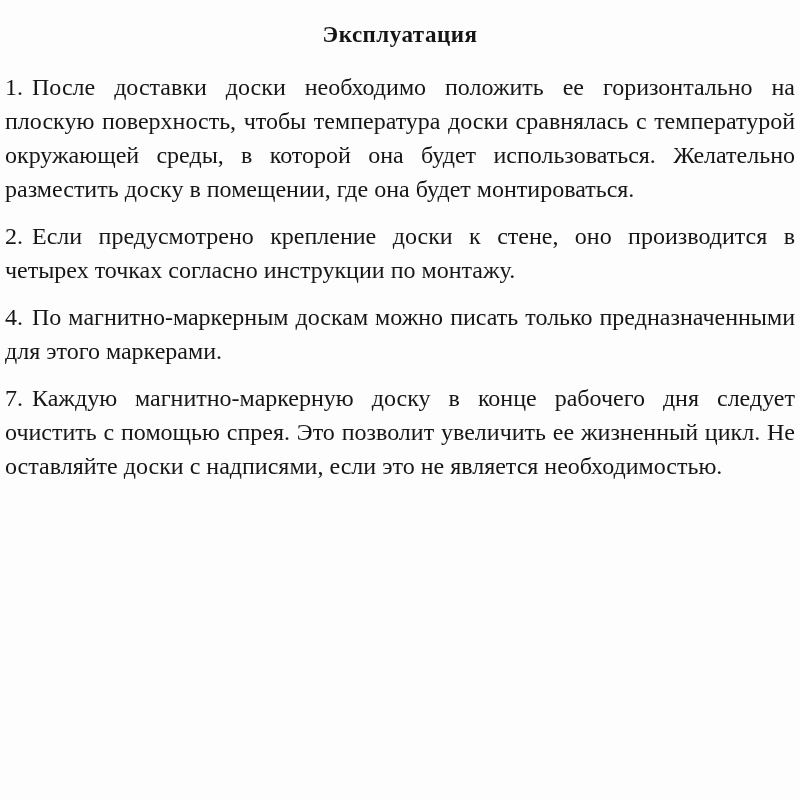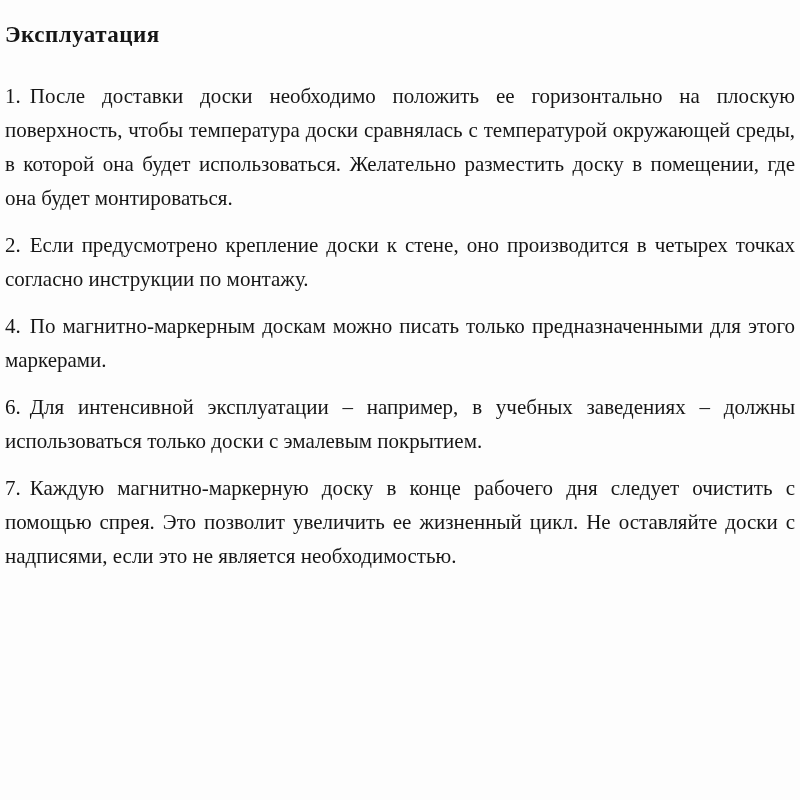--- a/index.html
+++ b/index.html
@@ -13,26 +13,26 @@
     box-sizing: border-box;
     padding: 14px 5px 0 5px;
     background: #fdfdfd;
     color: #161616;
     font-family: "Liberation Serif", "DejaVu Serif", serif;
     overflow: hidden;
   }
   .doc-title {
     font-size: 23px;
     font-weight: bold;
-    text-align: left;
-    margin: 8px 0 31px 0;
+    text-align: center;
+    margin: 8px 0 22px 0;
     letter-spacing: 0.5px;
   }
   .doc-item {
-    font-size: 21px;
+    font-size: 24px;
     line-height: 34px;
     text-align: justify;
     text-align-last: left;
     margin: 0 0 13px 0;
   }
   .item-number {
     margin-right: 9px;
   }
 </style>
 </head>
@@ -42,16 +42,15 @@
   <h1 class="doc-title">Эксплуатация</h1>
 
   <p class="doc-item"><span class="item-number">1.</span><span>После доставки доски необходимо положить ее горизонтально на плоскую поверхность, чтобы температура доски сравнялась с температурой окружающей среды, в которой она будет использоваться. Желательно разместить доску в помещении, где она будет монтироваться.</span></p>
 
   <p class="doc-item"><span class="item-number">2.</span><span>Если предусмотрено крепление доски к стене, оно производится в четырех точках согласно инструкции по монтажу.</span></p>
 
 
   <p class="doc-item"><span class="item-number">4.</span><span>По магнитно-маркерным доскам можно писать только предназначенными для этого маркерами.</span></p>
 
 
-  <p class="doc-item"><span class="item-number">6.</span><span>Для интенсивной эксплуатации – например, в учебных заведениях – должны использоваться только доски с эмалевым покрытием.</span></p>
 
   <p class="doc-item"><span class="item-number">7.</span><span>Каждую магнитно-маркерную доску в конце рабочего дня следует очистить с помощью спрея. Это позволит увеличить ее жизненный цикл. Не оставляйте доски с надписями, если это не является необходимостью.</span></p>
 </div>
 
 </body></html>

